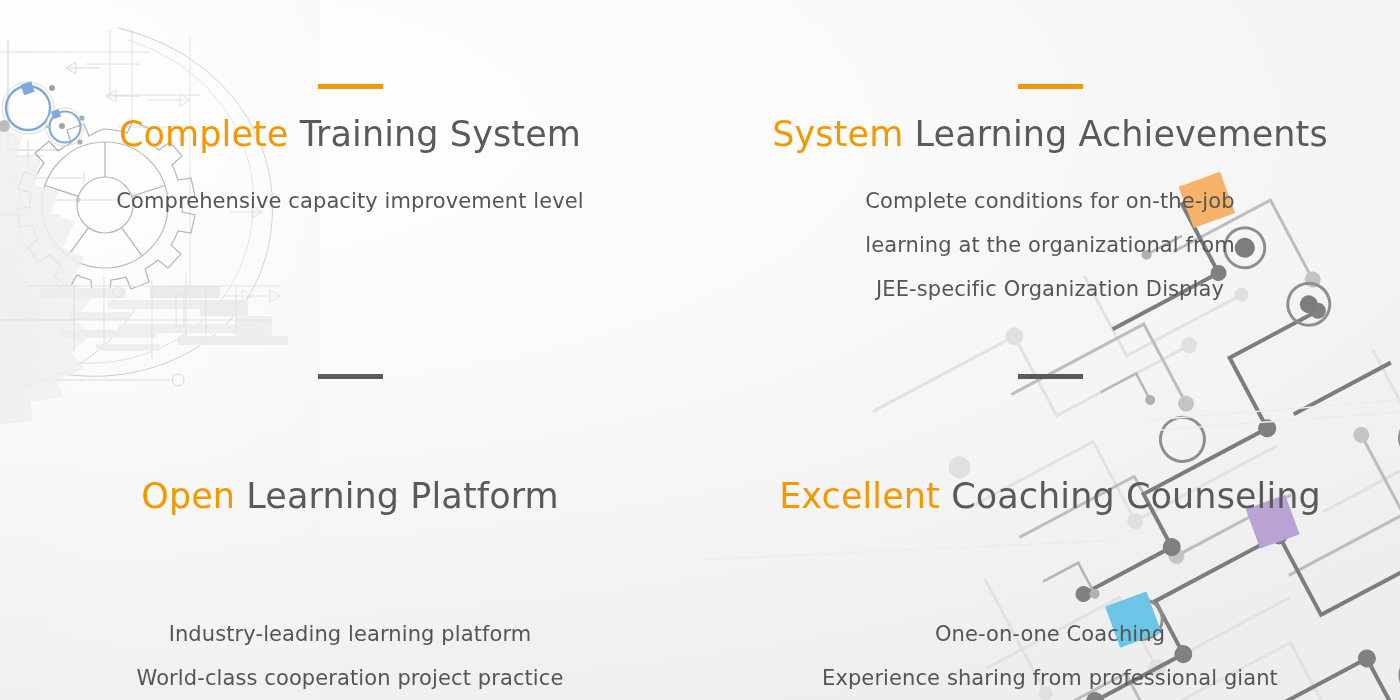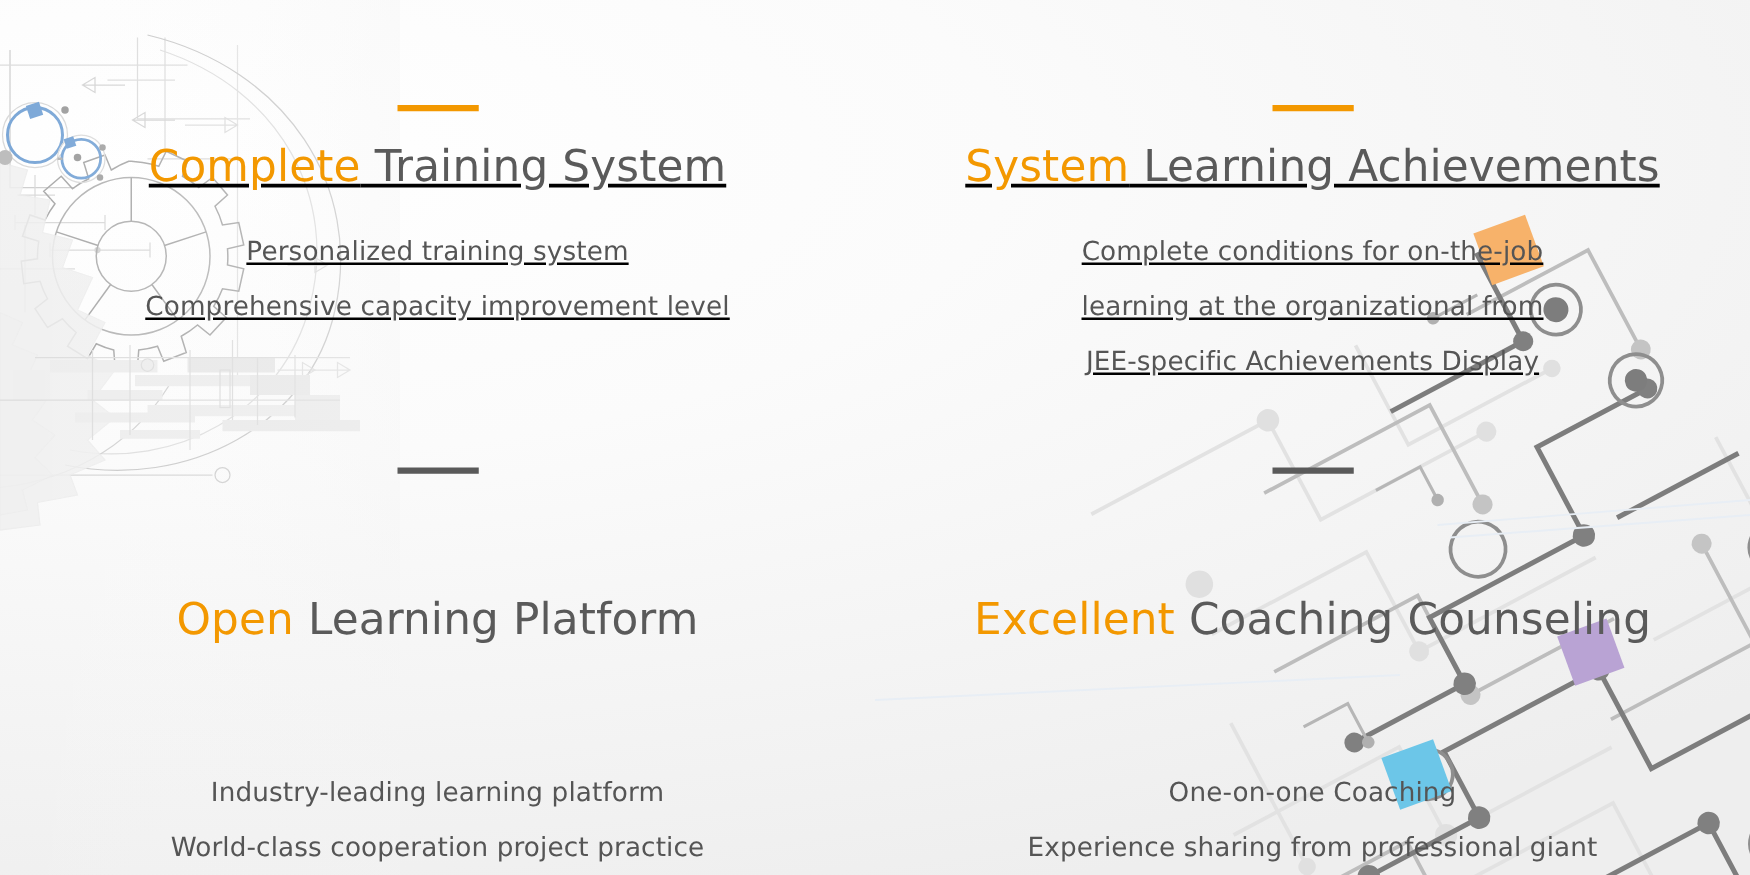--- a/index.html
+++ b/index.html
@@ -20,21 +20,21 @@
   
   .grid{
     position:absolute;left:0;top:0;width:1400px;height:700px;
     display:grid;grid-template-columns:1fr 1fr;grid-template-rows:1fr 1fr;
   }
   .panel{
     position:relative;
     display:flex;flex-direction:column;align-items:center;
     box-sizing:border-box;
   }
-  .panel.r0{padding-top:84px;text-decoration:underline;}
+  .panel.r0{padding-top:84px;}
   .panel.r1{padding-top:24px;justify-content:space-between;}
 
   .divider{
     width:65px;height:5px;border-radius:0;margin-bottom:27px;
   }
   .divider.accent{background:#f39800;}
   .divider.dark{background:#5a5a5a;}
 
   .title{
     font-size:35px;line-height:1.05;white-space:nowrap;
@@ -284,34 +284,33 @@
   </svg>
 
   <div class="grid">
 
     <section class="panel c0 r0">
       <div class="divider accent"></div>
       <h2 class="title">
         <span class="hi">Complete</span><span> Training System</span>
       </h2>
       <div class="lines">
-        <div class="line">Personalized training system</div>
         <div class="line">Comprehensive capacity improvement level</div>
       </div>
     </section>
 
     <section class="panel c1 r0">
       <div class="divider accent"></div>
       <h2 class="title">
         <span class="hi">System</span><span> Learning Achievements</span>
       </h2>
       <div class="lines">
         <div class="line">Complete conditions for on-the-job</div>
         <div class="line">learning at the organizational from</div>
-        <div class="line">JEE-specific Achievements Display</div>
+        <div class="line">JEE-specific Organization Display</div>
       </div>
     </section>
 
     <section class="panel c0 r1">
       <div class="divider dark"></div>
       <h2 class="title">
         <span class="hi">Open</span><span> Learning Platform</span>
       </h2>
       <div class="lines">
         <div class="line">Industry-leading learning platform</div>

